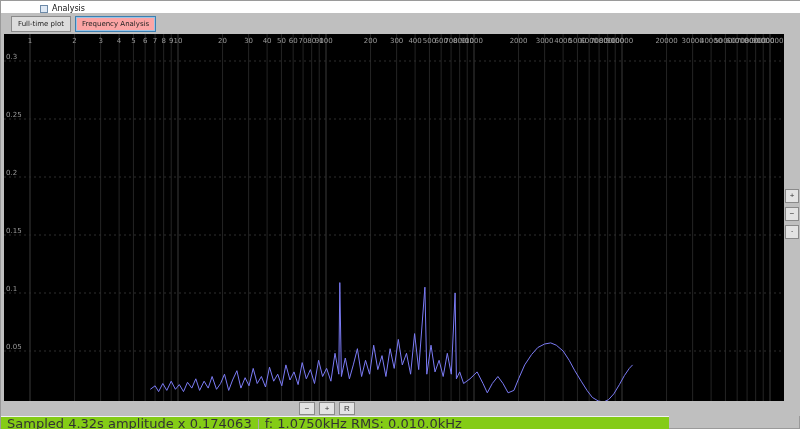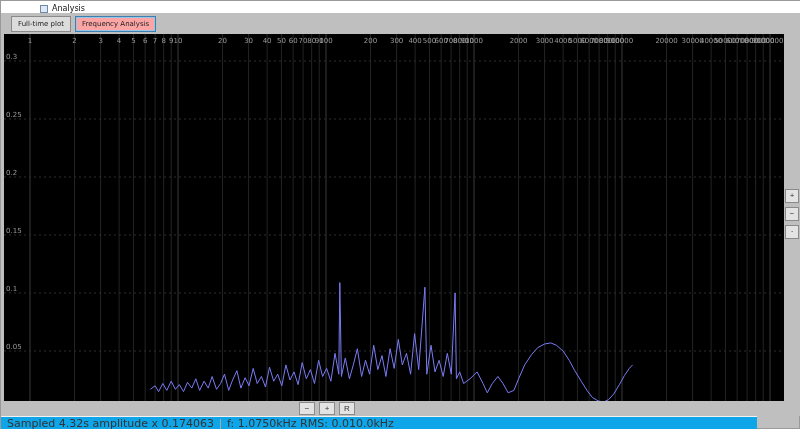--- a/index.html
+++ b/index.html
@@ -54,23 +54,23 @@
   
   .bottom-strip{position:absolute;left:0;top:400px;width:800px;height:15px;background:#bfbfbf;}
   .bot-btn{
     position:absolute;top:1px;width:16px;height:13px;
     background:#e3e3e3;border:1px solid #8a8a8a;box-sizing:border-box;
     font-size:8px;line-height:11px;text-align:center;color:#333;padding:0;
   }
 
   
   .statusbar{
-    position:absolute;left:0;top:415px;width:756px;height:14px;
-    background:#0ea5e9;border-top:1px solid #f2f2f2;box-sizing:border-box;
-    display:flex;align-items:center;font-size:11px;color:#333;
+    position:absolute;left:0;top:415px;width:668px;height:14px;
+    background:#84cc16;border-top:1px solid #f2f2f2;box-sizing:border-box;
+    display:flex;align-items:center;font-size:13px;color:#333;
   }
   .statusbar .seg{padding:0 6px;white-space:nowrap;}
   .statusbar .divider{width:1px;height:10px;background:#aaa;}
 </style>
 </head>
 <body>
 
 <div class="window">
 
   <div class="titlebar">

